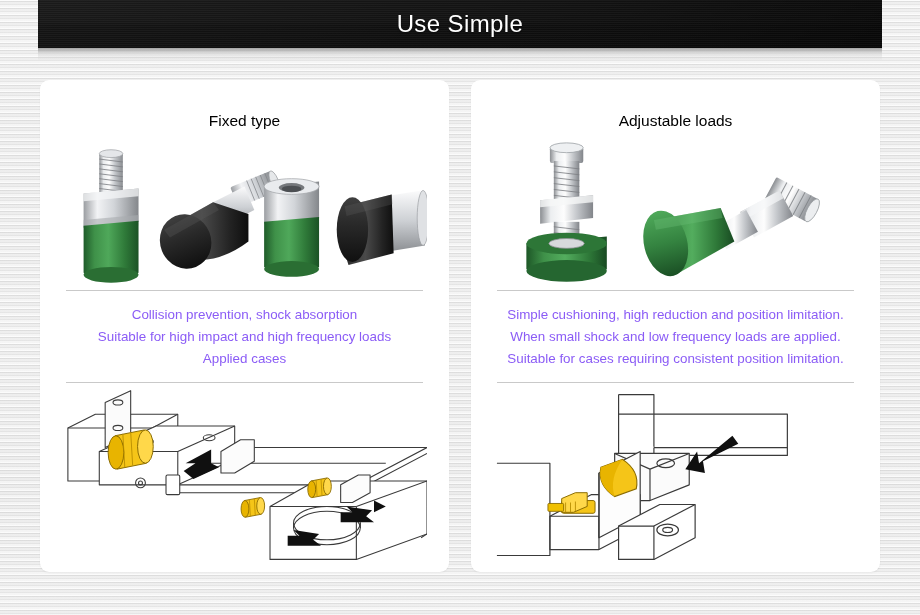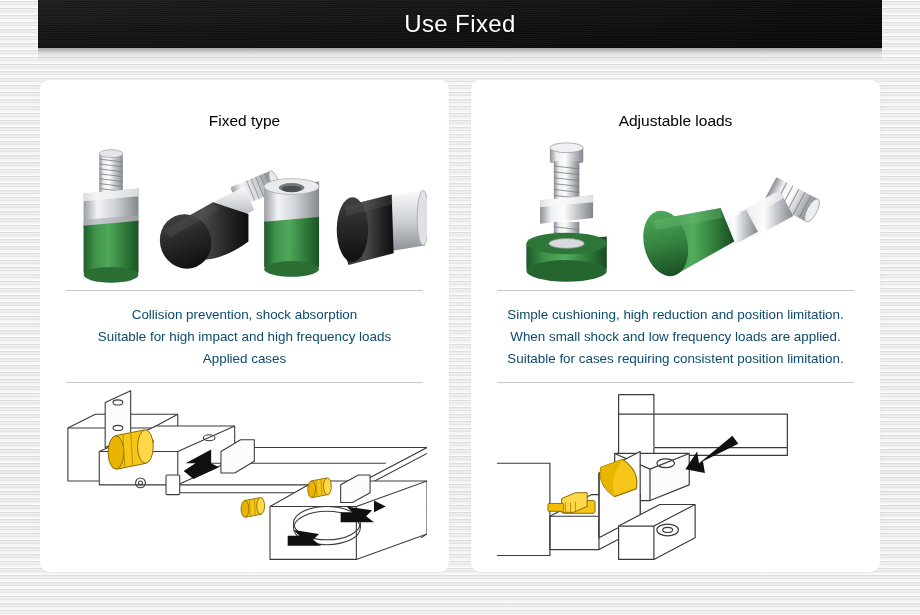--- a/index.html
+++ b/index.html
@@ -88,41 +88,41 @@
     margin-top:4px;
   }
   .divider {
     height:1px;
     background:#c9c9c9;
     margin:0 4px;
   }
   .desc {
     text-align:center;
     font-size:13.4px;
-    color:#0c4a6e;
+    color:#8b5cf6;
     line-height:22px;
     padding:13px 0 12px 0;
   }
   .diagram-area {
     flex:1 1 auto;
     position:relative;
     margin-top:6px;
   }
 
   
   svg { display:block; }
 </style>
 </head>
 <body>
 
 <div class="bg-metal"></div>
 
 <div class="header-wrap">
   <div class="header-bar">
-    <div class="header-title">Use Fixed</div>
+    <div class="header-title">Use Simple</div>
   </div>
   <div class="header-reflect"></div>
 </div>
 
 <div class="cards">
 
   <div class="card">
 
     <div class="card-title">Fixed type</div>
 

